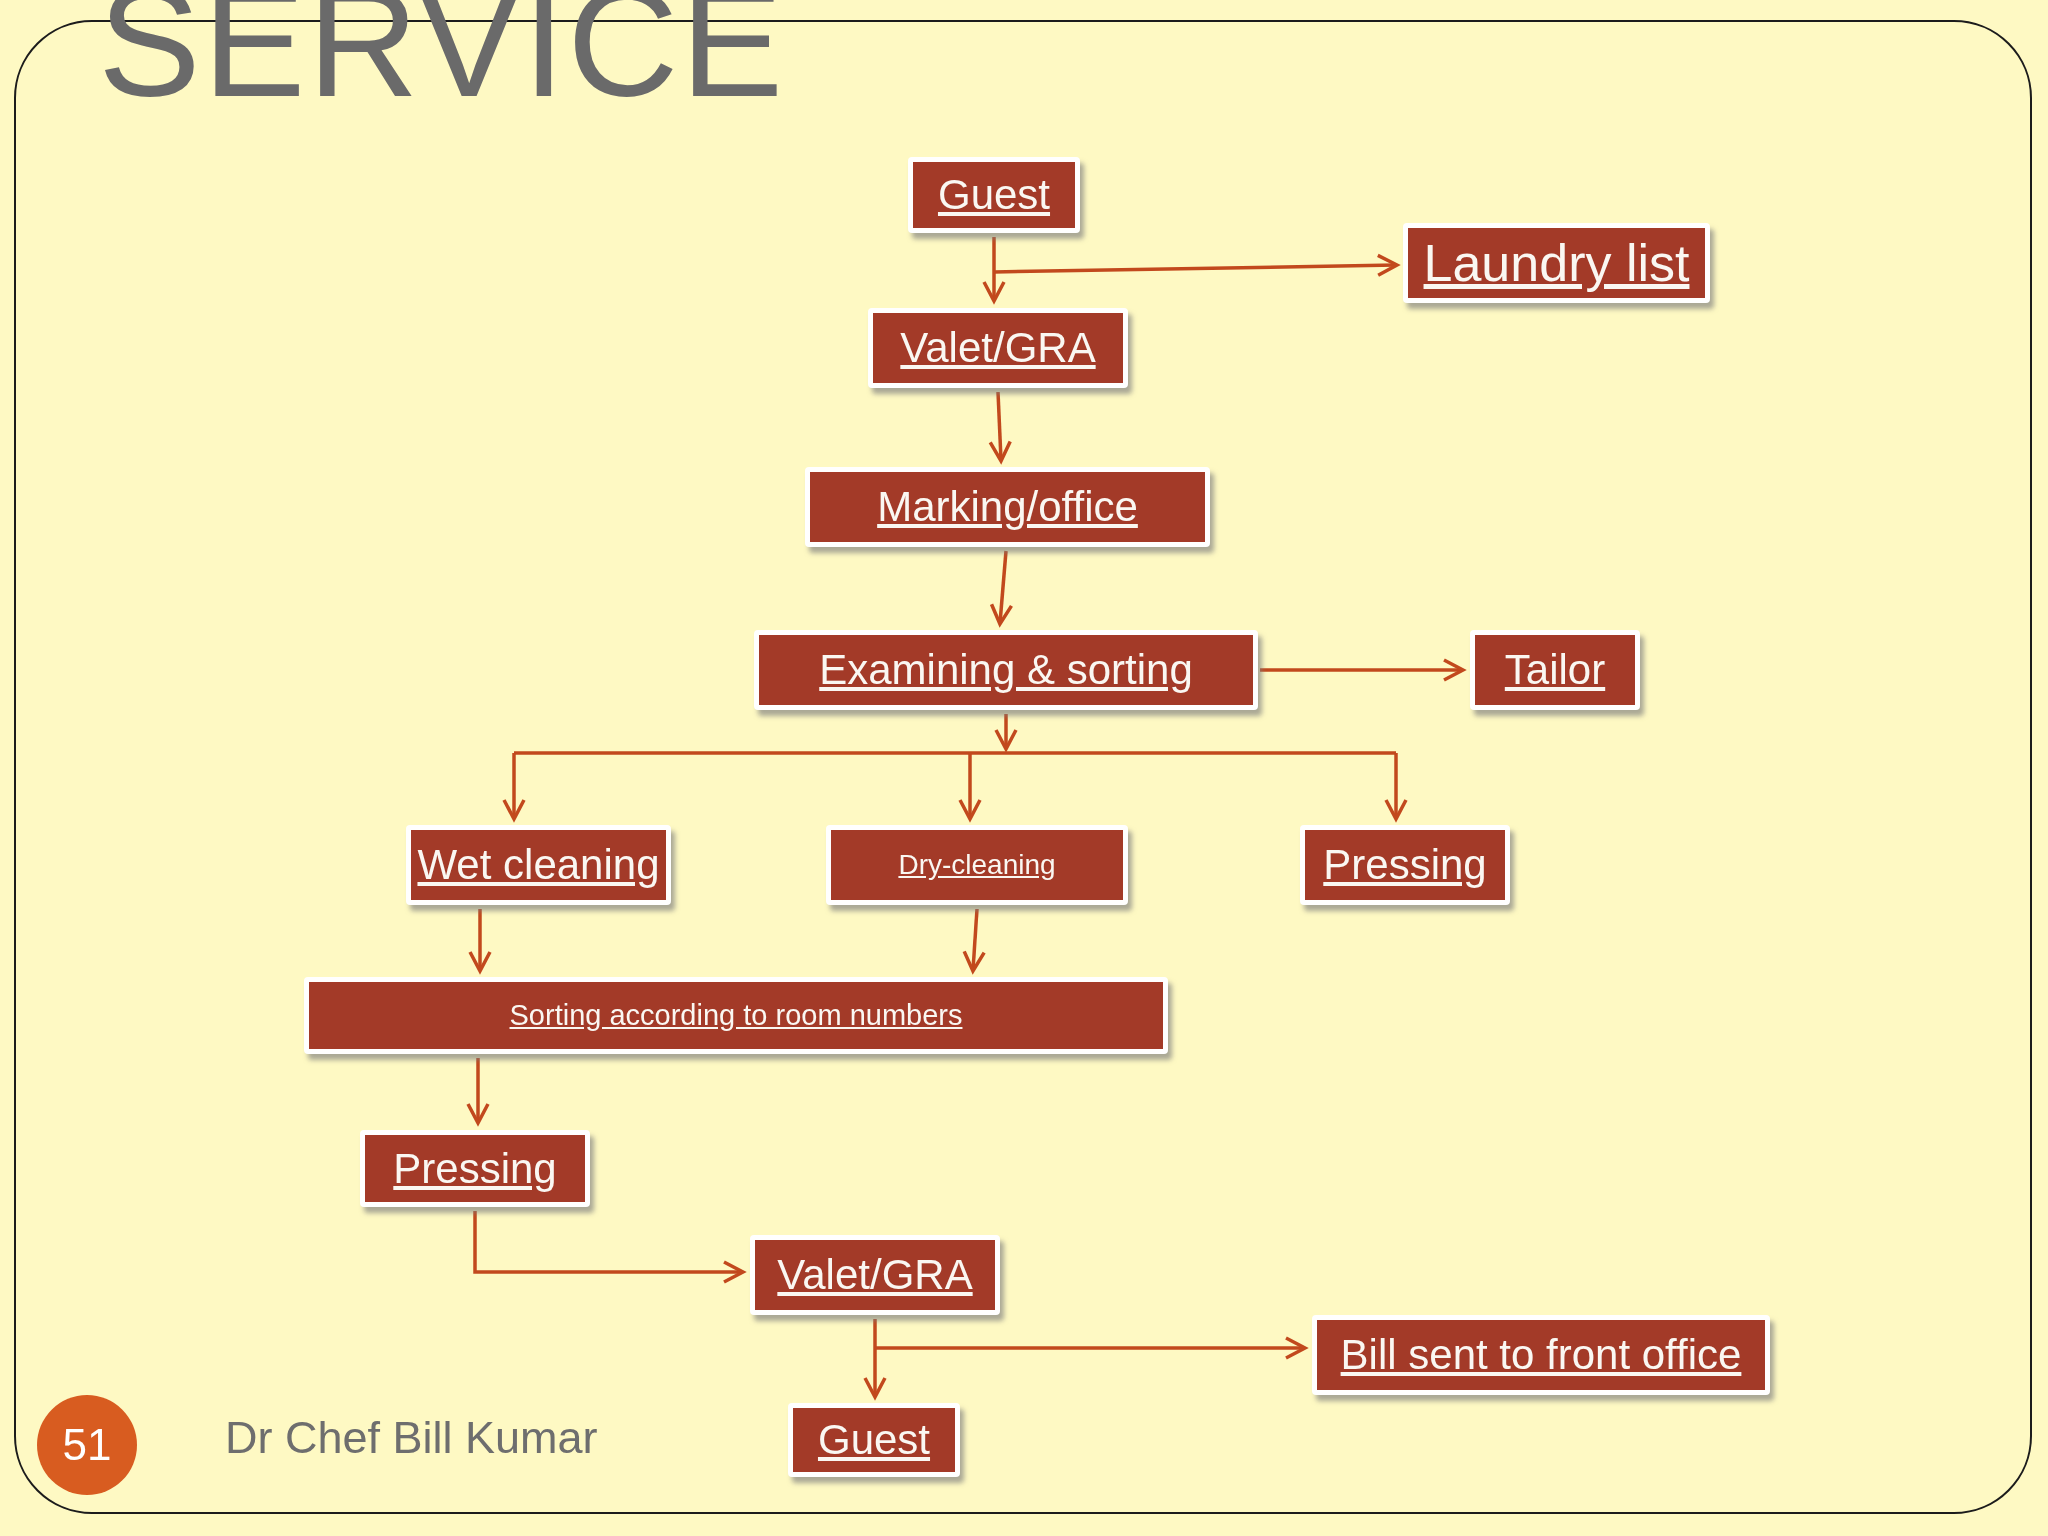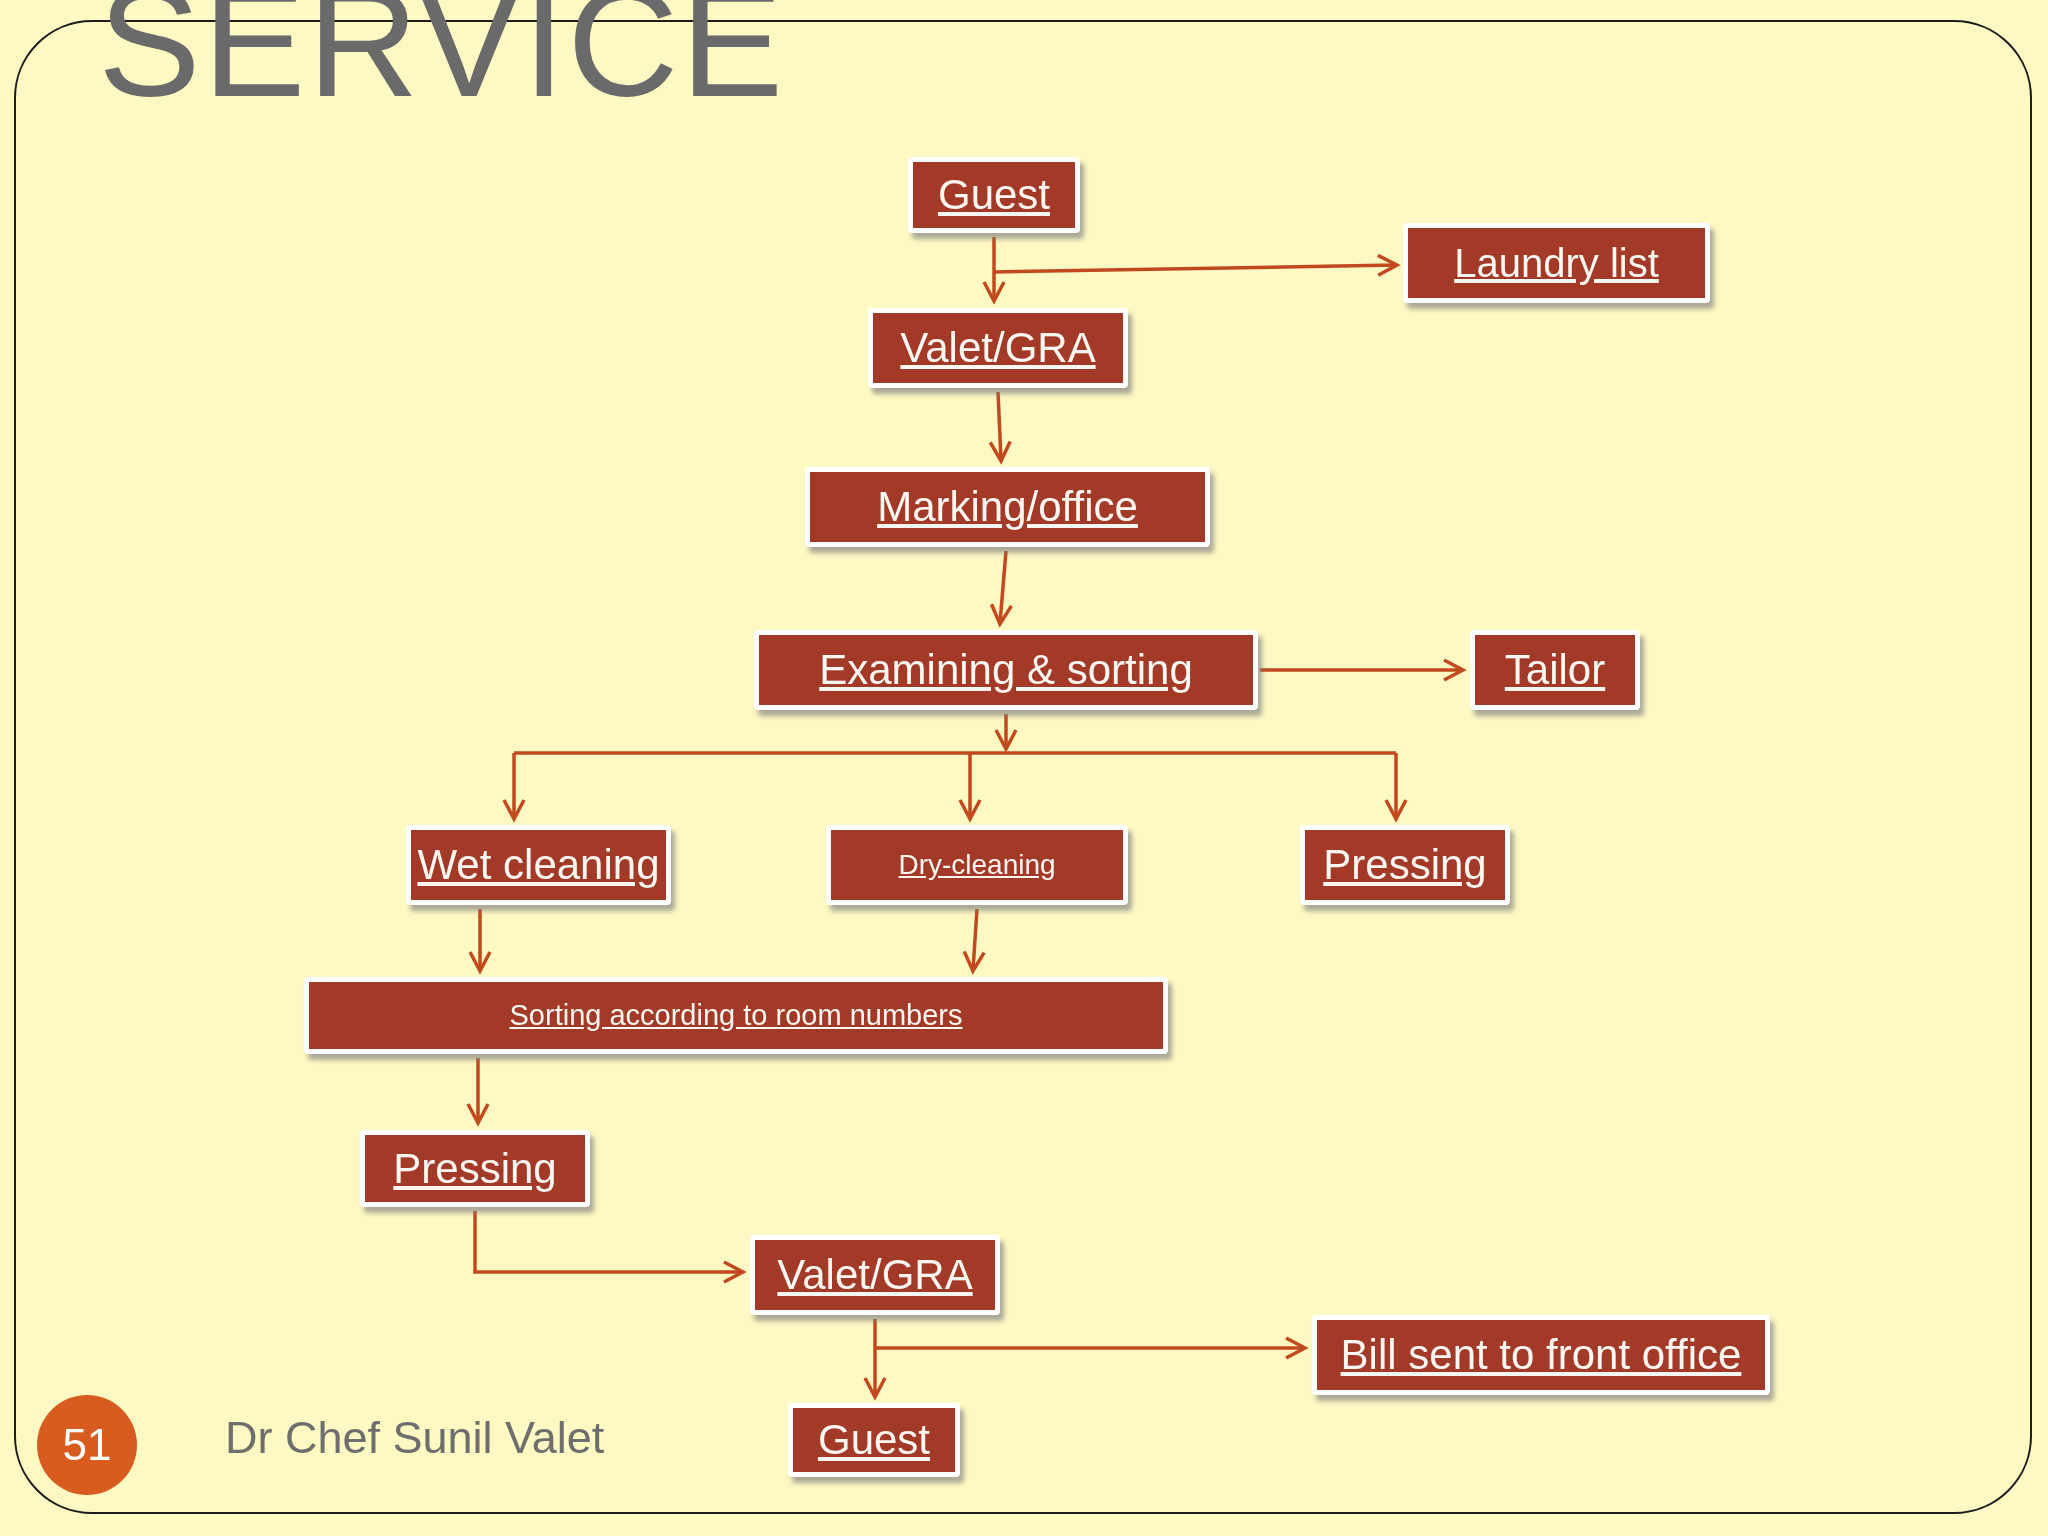--- a/index.html
+++ b/index.html
@@ -102,32 +102,32 @@
       <polyline points="480,909 480,970" fill="none" stroke="#C2491D" stroke-width="3.5" marker-end="url(#ah)"></polyline>
       <polyline points="977,909 973,970" fill="none" stroke="#C2491D" stroke-width="3.5" marker-end="url(#ah)"></polyline>
       <polyline points="478,1058 478,1122" fill="none" stroke="#C2491D" stroke-width="3.5" marker-end="url(#ah)"></polyline>
       <polyline points="475,1211 475,1272 742,1272" fill="none" stroke="#C2491D" stroke-width="3.5" marker-end="url(#ah)"></polyline>
       <polyline points="875,1319 875,1396" fill="none" stroke="#C2491D" stroke-width="3.5" marker-end="url(#ah)"></polyline>
       <polyline points="875,1348 1304,1348" fill="none" stroke="#C2491D" stroke-width="3.5" marker-end="url(#ah)"></polyline>
     </svg>
 
   <div id="node-layer">
       <div class="node" style="left: 908px; top: 157px; width: 172px; height: 76px; font-size: 42px;">Guest</div>
-      <div class="node" style="left: 1403px; top: 223px; width: 307px; height: 80px; font-size: 40px;">Laundry list</div>
+      <div class="node" style="left: 1403px; top: 223px; width: 307px; height: 80px; font-size: 52px;">Laundry list</div>
       <div class="node" style="left: 868px; top: 308px; width: 260px; height: 80px; font-size: 42px;">Valet/GRA</div>
       <div class="node" style="left: 805px; top: 467px; width: 405px; height: 80px; font-size: 42px;">Marking/office</div>
       <div class="node" style="left: 754px; top: 630px; width: 504px; height: 80px; font-size: 42px;">Examining &amp; sorting</div>
       <div class="node" style="left: 1470px; top: 630px; width: 170px; height: 80px; font-size: 42px; text-align: right;">Tailor</div>
       <div class="node" style="left: 406px; top: 825px; width: 265px; height: 80px; font-size: 42px;">Wet cleaning</div>
       <div class="node" style="left: 826px; top: 825px; width: 302px; height: 80px; font-size: 28px;">Dry-cleaning</div>
       <div class="node" style="left: 1300px; top: 825px; width: 210px; height: 80px; font-size: 42px;">Pressing</div>
       <div class="node" style="left: 304px; top: 977px; width: 864px; height: 77px; font-size: 29px;">Sorting according to room numbers</div>
       <div class="node" style="left: 360px; top: 1130px; width: 230px; height: 77px; font-size: 42px;">Pressing</div>
       <div class="node" style="left: 750px; top: 1235px; width: 250px; height: 80px; font-size: 42px;">Valet/GRA</div>
       <div class="node" style="left: 1312px; top: 1315px; width: 458px; height: 80px; font-size: 42px;">Bill sent to front office</div>
       <div class="node" style="left: 788px; top: 1403px; width: 172px; height: 74px; font-size: 42px;">Guest</div>
     </div>
 
   <div class="page-badge">
     <span>51</span>
   </div>
-  <div class="footer-author">Dr Chef Sunil Valet</div>
+  <div class="footer-author">Dr Chef Bill Kumar</div>
 </div>
 
 </body></html>

